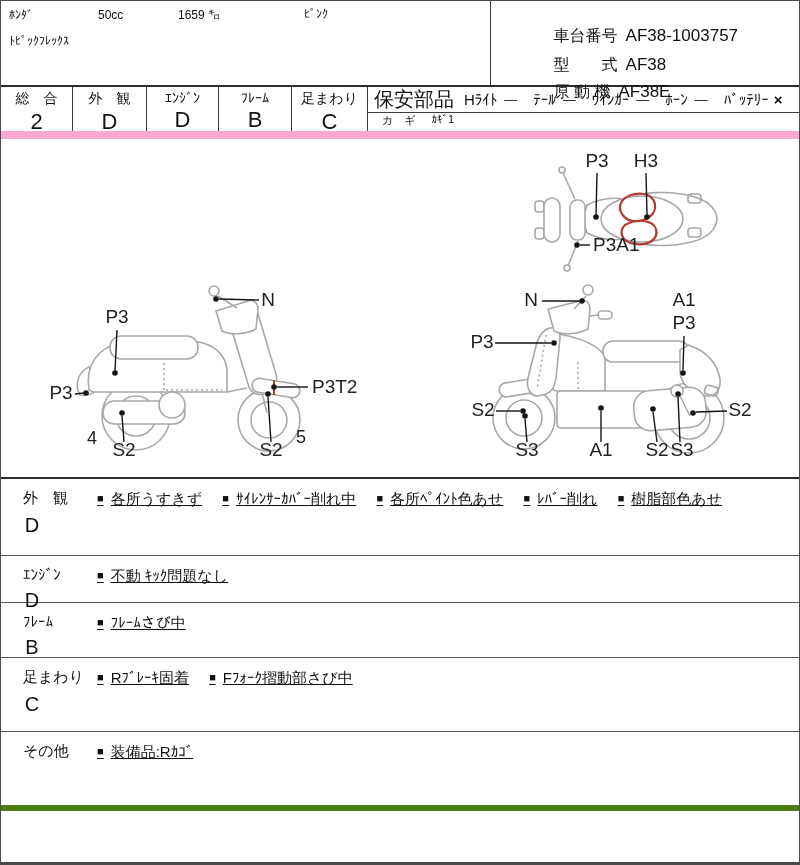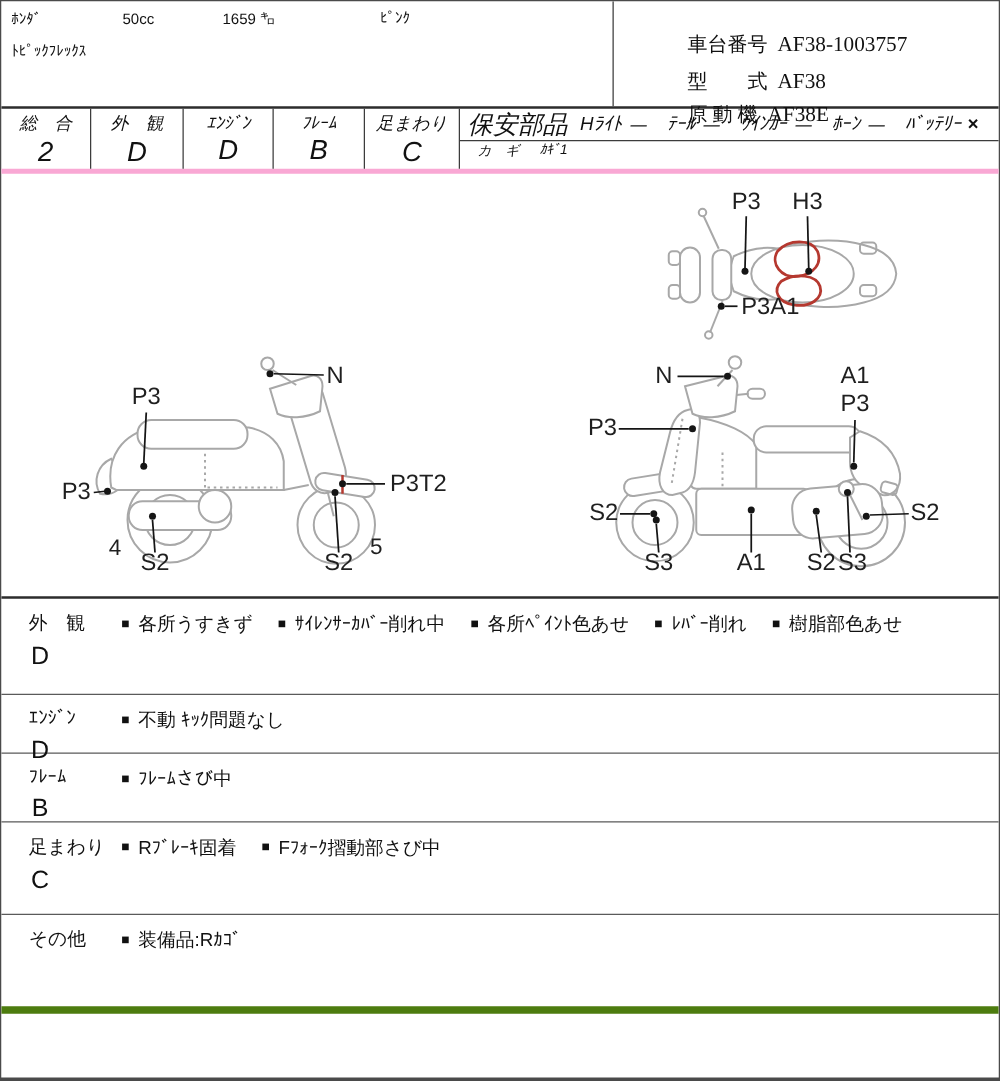--- a/index.html
+++ b/index.html
@@ -9,27 +9,27 @@
   
   .band-header{position:relative;height:86px;border-bottom:2px solid #2c2c2c;box-sizing:border-box;}
   .hdr-left{position:absolute;left:0;top:0;width:489px;height:100%;}
   .hdr-left .f{position:absolute;font-size:12px;white-space:pre;}
   .maker{left:8px;top:7px;}
   .disp{left:97px;top:7px;}
   .mileage{left:177px;top:7px;}
   .bodycolor{left:303px;top:6px;}
   .modelname{left:8px;top:33px;font-size:18px;}
   .hdr-right{position:absolute;left:489px;top:0;right:0;height:100%;border-left:1px solid #3c3c3c;box-sizing:border-box;}
-  .hdr-right .row{position:absolute;left:27px;white-space:pre;font-size:16px;font-family:Liberation Serif, serif;}
+  .hdr-right .row{position:absolute;left:27px;white-space:pre;font-size:16px;}
   .hdr-right .lab{display:inline-block;white-space:pre;}
   .hdr-right .val{margin-left:8px;font-size:17px;}
   .r1{top:7px;} .r2{top:36px;} .r3{top:63px;}
 
   
-  .band-grades{display:flex;height:52px;border-bottom:4px solid #f9a8d4;box-sizing:border-box;font-style:italic;}
+  .band-grades{display:flex;height:52px;border-bottom:8px solid #f9a8d4;box-sizing:border-box;}
   .gcell{border-right:1px solid #3c3c3c;box-sizing:border-box;text-align:center;display:flex;flex-direction:column;}
   .gcell .glab{font-size:14px;margin-top:3px;white-space:pre;}
   .gcell .gval{font-size:22px;margin-top:1px;}
   .gc1{width:72px;} .gc2{width:74px;} .gc3{width:72px;} .gc4{width:73px;} .gc5{width:76px;}
   .safety{flex:1;display:flex;flex-direction:column;}
   .safety .srow1{height:26px;border-bottom:1px solid #3c3c3c;box-sizing:border-box;display:flex;align-items:center;padding-left:6px;font-size:15px;white-space:pre;}
   .safety .stitle{margin-right:10px;font-size:20px;}
   .sp-item{display:inline-flex;align-items:center;margin-right:16px;}
   .sp-item .spl{font-size:15px;}
   .sp-item .spv{margin-left:7px;font-size:13px;}
@@ -40,21 +40,21 @@
   
   .band-diagram{position:relative;height:340px;border-bottom:2px solid #2c2c2c;box-sizing:border-box;}
 
   
   .sec-row{display:flex;border-bottom:1px solid #5a5a5a;box-sizing:border-box;}
   .sec-row.strong{border-bottom:6px solid #4d7c0f;}
   .sec-label-col{width:96px;flex:none;}
   .sec-label{padding-left:22px;padding-top:10px;font-size:15px;white-space:pre;}
   .sec-grade{width:62px;text-align:center;font-size:20px;margin-top:6px;}
   .sec-comments{flex:1;padding-top:11px;font-size:15px;}
-  .comment-item{margin-right:16px;white-space:nowrap;}
+  .comment-item{margin-right:16px;white-space:nowrap;text-decoration:underline;}
   .bullet{font-size:11px;margin-right:7px;vertical-align:2px;}
   .empty-row{height:53px;}
 
   svg text{font-family:"Liberation Sans","DejaVu Sans",sans-serif;fill:#1f1f1f;font-size:19px;}
   svg .num{font-size:18px;}
 </style>
 </head>
 <body>
 
 <div id="sheet">

